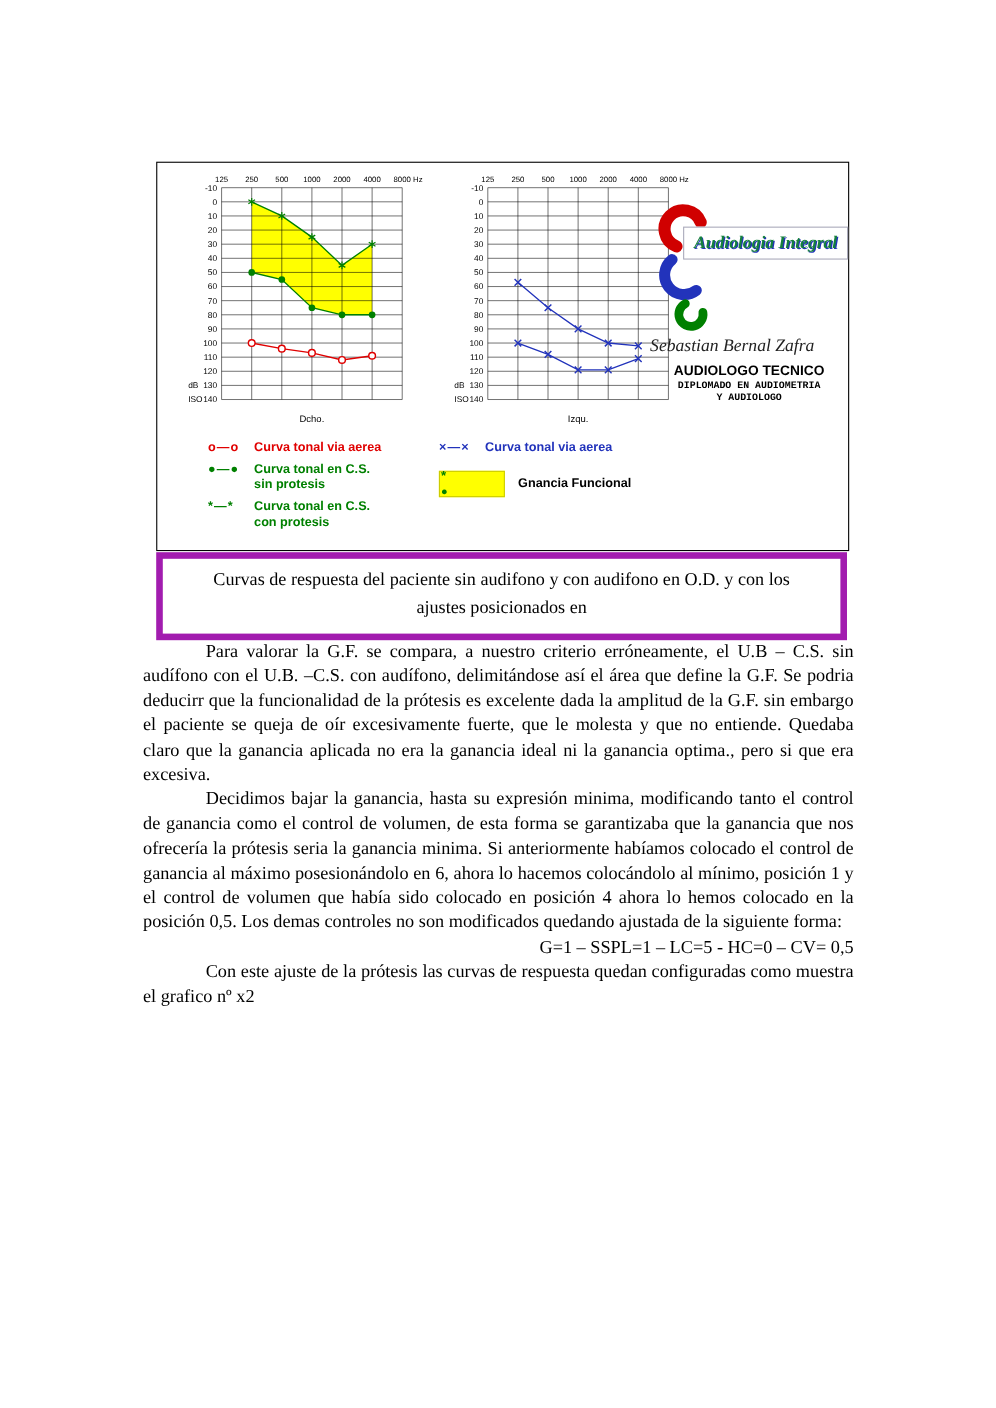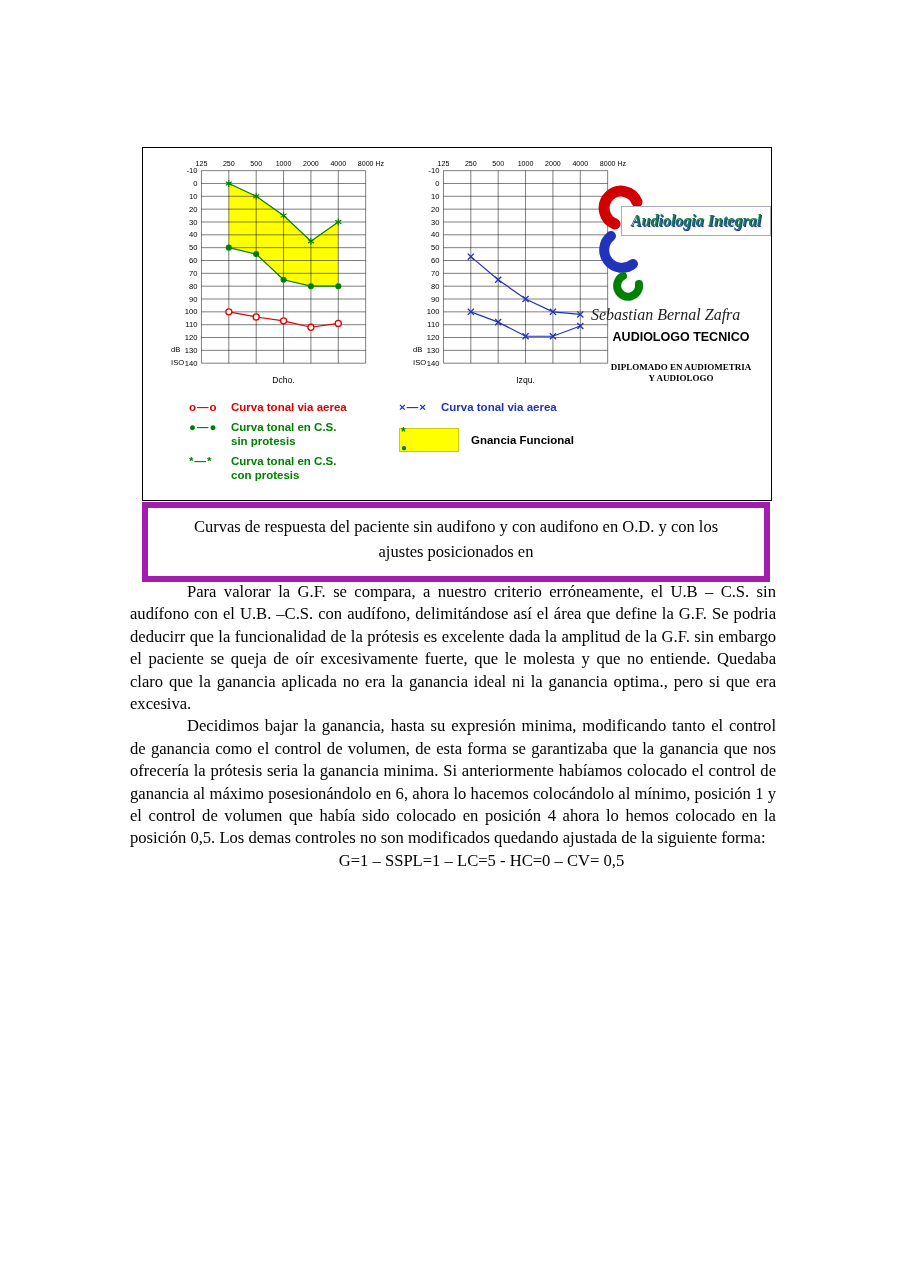--- a/index.html
+++ b/index.html
@@ -37,33 +37,33 @@
   .swirl{position:absolute;left:2px;top:6px;}
   .brand-box{position:absolute;left:30px;top:28px;width:148px;height:28px;
     border:1px solid #aab;display:flex;align-items:center;justify-content:center;background:#fff;}
   .brand-text{
     font-family:"Liberation Serif","DejaVu Serif",serif;font-style:italic;font-weight:bold;
     font-size:16px;color:#15803d;text-shadow:1px 1px 0 #2233bb;white-space:nowrap;}
   .sig-name{position:absolute;left:0px;top:128px;width:180px;
     font-style:italic;font-size:16px;color:#222;font-family:"Liberation Serif",serif;}
   .sig-title1{position:absolute;left:0px;top:152px;width:180px;text-align:center;
     font-family:"Liberation Sans","DejaVu Sans",sans-serif;font-weight:bold;font-size:12.5px;}
-  .sig-title2{position:absolute;left:0px;top:184px;width:180px;text-align:center;
-    font-family:Liberation Serif, serif;font-weight:bold;font-size:9px;line-height:11px;}
+  .sig-title2{position:absolute;left:0px;top:168px;width:180px;text-align:center;
+    font-family:Liberation Mono, monospace;font-weight:bold;font-size:9px;line-height:11px;}
   
   .caption-box{
     position:absolute;left:142px;top:502px;width:628px;height:80px;
     border:6px solid #a21caf;padding-top:6px;box-sizing:border-box;background:#fff;}
   .caption-line{text-align:center;font-size:16.5px;line-height:25px;}
   
   .bodytext{position:absolute;left:130px;top:581px;width:646px;
     font-size:16.6px;line-height:22.4px;text-align:justify;}
   .bodytext p{margin:0;}
   p.indent{text-indent:57px;}
-  p.formula{text-align:center;margin-left:57px;text-indent:0;}
+  p.formula{text-align:right;margin-left:57px;text-indent:0;}
 </style>
 </head>
 <body>
 
 <div class="figure-box">
 
   <svg id="chart0" class="chart" viewBox="0 0 222 234">
       <polygon points="61,28.666666666666664 88,41.33333333333333 115,60.333333333333336 142,85.66666666666666 169,66.66666666666666 169,130 142,130 115,123.66666666666666 88,98.33333333333334 61,92" fill="#ffff00"></polygon>
       <line x1="34" y1="16" x2="196" y2="16" stroke="#000" stroke-width="0.5"></line>
       <text x="30" y="18.6" font-size="7.5" text-anchor="end">-10</text>
@@ -256,13 +256,14 @@
 
 <div class="caption-box">
   <div class="caption-line">Curvas de respuesta del paciente sin audifono y con audifono en O.D. y  con los</div>
   <div class="caption-line">ajustes posicionados en</div>
 </div>
 
 <div class="bodytext">
   <p class="indent">Para valorar la G.F. se compara, a nuestro criterio erróneamente, el U.B – C.S. sin audífono con el U.B. –C.S. con audífono, delimitándose así el área que define la G.F.  Se podria deducirr que la funcionalidad de la prótesis es excelente dada la amplitud de la G.F. sin embargo el paciente se queja de oír excesivamente fuerte, que le molesta y que no entiende. Quedaba claro que la ganancia aplicada no era la ganancia ideal ni la ganancia optima., pero si que era excesiva.</p>
   <p class="indent">Decidimos bajar la ganancia, hasta su expresión minima,  modificando tanto el control de ganancia como el control de volumen, de esta forma se garantizaba que la ganancia que nos ofrecería la prótesis seria la ganancia minima. Si anteriormente habíamos colocado el control de ganancia al máximo posesionándolo en 6, ahora lo hacemos colocándolo al mínimo,  posición 1 y  el control de volumen que había sido colocado en posición 4 ahora lo hemos colocado en la posición 0,5. Los demas controles no son modificados quedando ajustada de la siguiente forma:</p>
   <p class="formula">G=1 – SSPL=1 – LC=5 - HC=0 – CV= 0,5</p>
+  <p class="indent">Con este ajuste de la prótesis las curvas de respuesta quedan configuradas como muestra el grafico nº x2</p>
 </div>
 
 </body></html>

